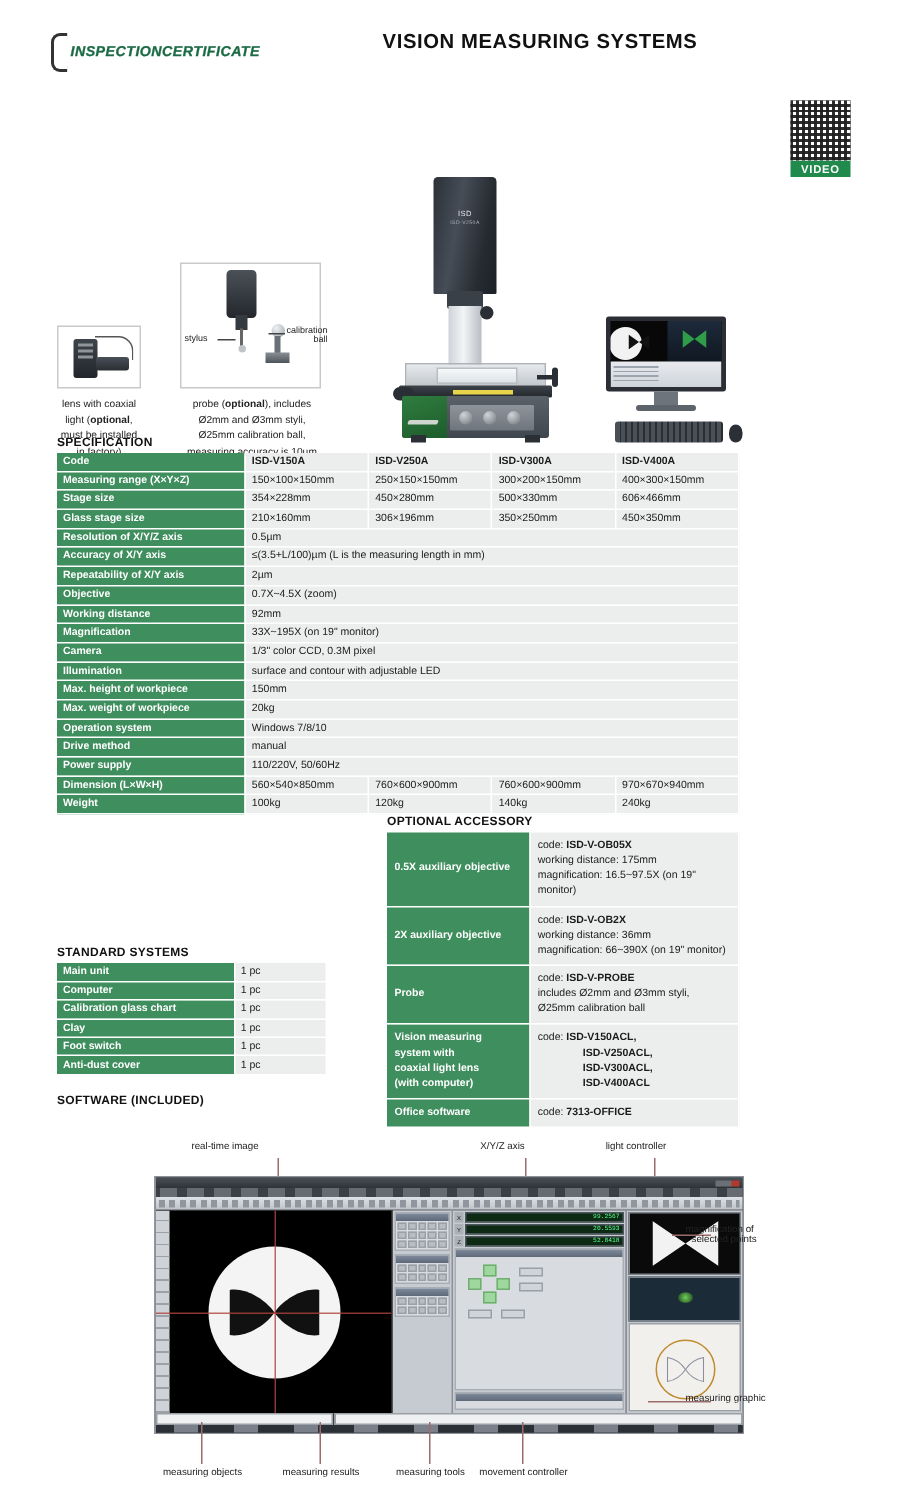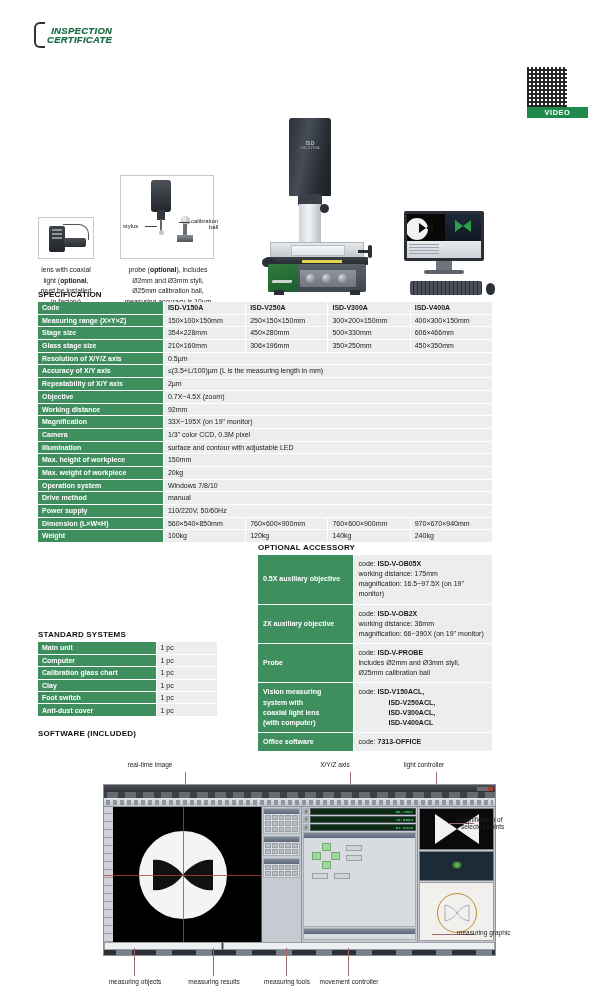--- a/index.html
+++ b/index.html
@@ -18,21 +18,21 @@
   .header { position:relative; height:56px; }
   .logo {
     position:absolute; left:34px; top:22px;
     display:flex; align-items:center; gap:2px;
   }
   .logo-bracket {
     width:11px; height:26px;
     border:2.5px solid #333; border-right:none;
     border-radius:6px 0 0 6px;
   }
-  .logo-text { display:flex; flex-direction:column; line-height:1.0;text-align:right; }
+  .logo-text { display:flex; flex-direction:row; line-height:1.0; }
   .logo-text span {
     font-size:9.5px; font-weight:bold; font-style:italic;
     color:#1b6b45; letter-spacing:.3px;
     -webkit-text-stroke:.2px #1b6b45;
   }
   .main-title {
     position:absolute; left:0; right:30px; top:20px;
     text-align:center;
     font-size:13.5px; font-weight:bold; letter-spacing:.4px;
     color:#111;
@@ -44,21 +44,21 @@
   .qr-code {
     width:40px; height:40px;
     background-color:#fff;
     background-image:
       repeating-linear-gradient(90deg,#111 0 2px,transparent 2px 4px),
       repeating-linear-gradient(0deg,#111 0 2px,transparent 2px 4px);
     background-blend-mode:multiply;
     opacity:.88;
   }
   .qr-label {
-    width:61px; height:11px; background:#1f8a4c;
+    width:40px; height:11px; background:#1f8a4c;
     color:#fff; font-size:7.5px; font-weight:bold;
     text-align:center; line-height:11px; letter-spacing:.5px;
   }
 
   
   .product-row { position:relative; height:215px; }
 
   .fig-box { border:1px solid #c9c9c9; background:#fff; position:absolute; }
   .fig-cap {
     position:absolute; text-align:center; font-size:6.8px;
@@ -280,20 +280,21 @@
 <div class="page">
 
   <div class="header">
     <div class="logo">
       <div class="logo-bracket"></div>
       <div class="logo-text">
         <span>INSPECTION</span>
         <span>CERTIFICATE</span>
       </div>
     </div>
+    <div class="main-title">VISION MEASURING SYSTEMS</div>
   </div>
 
   <div class="qr-badge">
     <div class="qr-code"></div>
     <div class="qr-label">VIDEO</div>
   </div>
 
   <div class="product-row">
 
     <div class="fig-box" id="lensFig">

